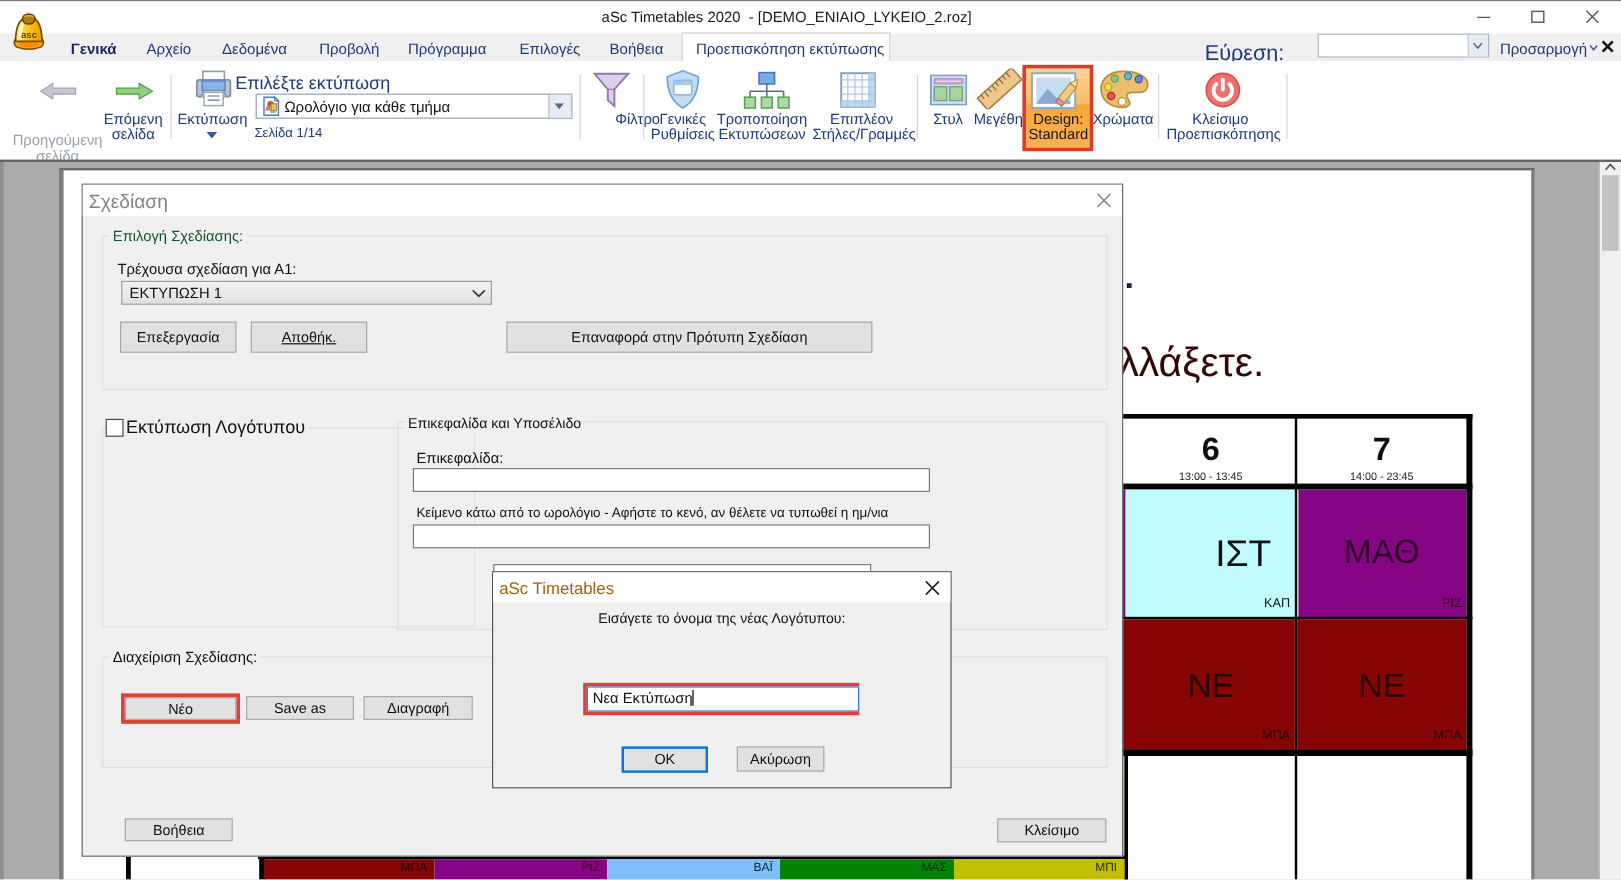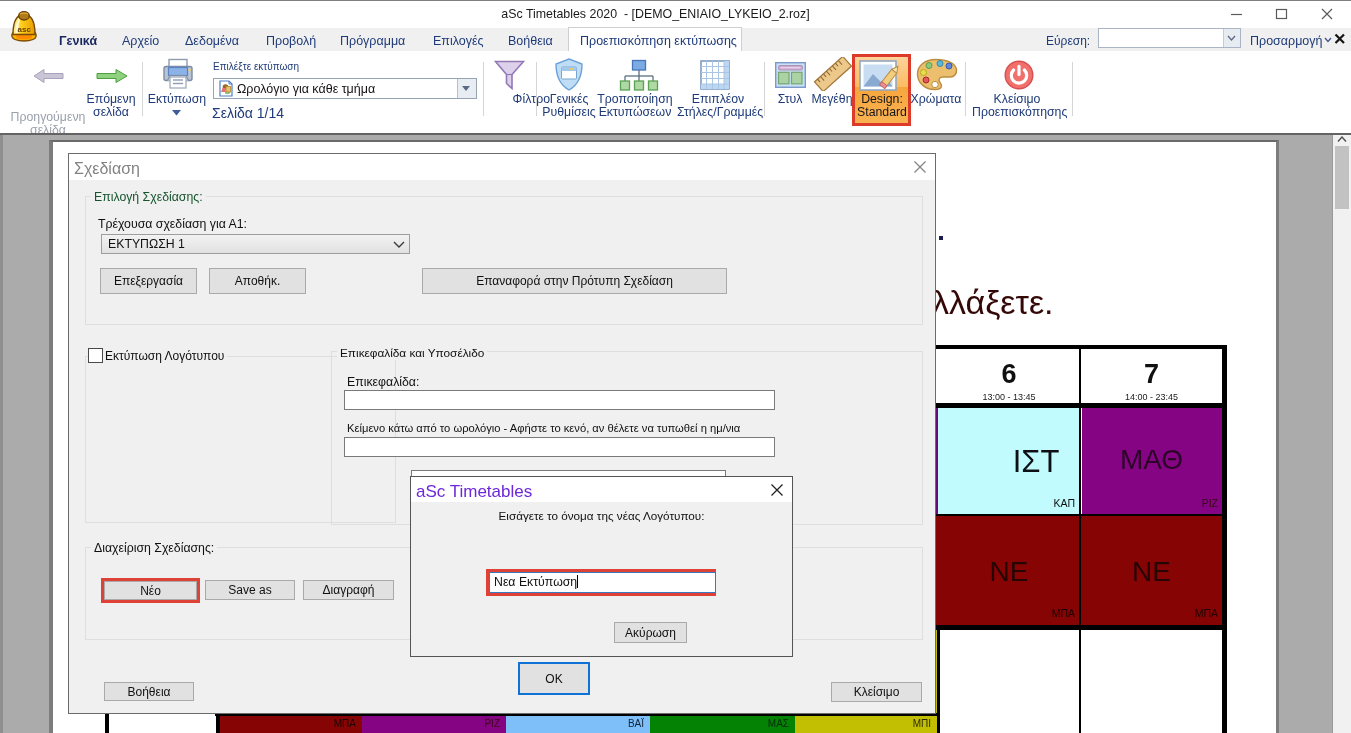--- a/index.html
+++ b/index.html
@@ -21,21 +21,21 @@
 <div class="abs" style="left:0;top:28px;width:1351px;height:23px;background:#f0f0f0;"></div>
 <div class="abs" style="left:568px;top:27px;width:174px;height:24px;background:#ffffff;border:1px solid #cfcfcf;border-bottom:none;box-sizing:border-box;"></div>
 <div class="abs nv" style="left:59px;top:34px;font-size:12.5px;font-weight:bold;color:#17265e;">Γενικά</div>
 <div class="abs nv" style="left:122px;top:34px;font-size:12.5px;">Αρχείο</div>
 <div class="abs nv" style="left:185px;top:34px;font-size:12.5px;">Δεδομένα</div>
 <div class="abs nv" style="left:266px;top:34px;font-size:12.5px;">Προβολή</div>
 <div class="abs nv" style="left:340px;top:34px;font-size:12.5px;">Πρόγραμμα</div>
 <div class="abs nv" style="left:433px;top:34px;font-size:12.5px;">Επιλογές</div>
 <div class="abs nv" style="left:508px;top:34px;font-size:12.5px;">Βοήθεια</div>
 <div class="abs nv" style="left:580px;top:34px;font-size:12.5px;">Προεπισκόπηση εκτύπωσης</div>
-<div class="abs nv" style="left:1046px;top:34px;font-size:12px;">Εύρεση:</div>
+<div class="abs nv" style="left:1004px;top:34px;font-size:18px;">Εύρεση:</div>
 <div class="abs" style="left:1098px;top:28px;width:143px;height:20px;background:#ffffff;border:1px solid #a9b4c4;box-sizing:border-box;"></div>
 <div class="abs" style="left:1223px;top:29px;width:17px;height:18px;background:#e7ebf2;border-left:1px solid #c2cbd8;box-sizing:border-box;"></div>
 <svg class="abs" style="left:1227px;top:35px;" width="9" height="6">
     <path d="M1,1 L4.5,5 L8,1" fill="none" stroke="#5a6a80" stroke-width="1.3"></path>
   </svg>
 <div class="abs nv" style="left:1250px;top:34px;font-size:12.5px;">Προσαρμογή</div>
 <svg class="abs" style="left:1324px;top:37px;" width="9" height="6">
     <path d="M1,1 L4,4.5 L7,1" fill="none" stroke="#44548a" stroke-width="1.3"></path>
   </svg>
 <svg class="abs" style="left:1334px;top:33px;" width="12" height="12">
@@ -80,37 +80,37 @@
     <circle cx="27.5" cy="12" r="1.2" fill="#f5d04a"></circle>
     <path d="M5.5,22.5 L8,17.5 L24,17.5 L26.5,22.5" fill="#dde4ec" stroke="#7d8da3" stroke-width="1.2"></path>
     <rect x="8" y="19" width="16" height="11" fill="#ffffff" stroke="#9aa7b8" stroke-width="1.2"></rect>
     <line x1="11" y1="22" x2="21" y2="22" stroke="#8f9cb0" stroke-width="1.4"></line>
     <line x1="11" y1="25.5" x2="21" y2="25.5" stroke="#8f9cb0" stroke-width="1.4"></line>
   </svg>
   <div class="lbl abs" style="left:137px;top:93px;width:80px;">Εκτύπωση</div>
   <svg class="abs" style="left:172px;top:110px;" width="10" height="6">
       <path d="M0,0 L9,0 L4.5,5.5 Z" fill="#3c5d99"></path>
     </svg>
-  <div class="abs nv" style="left:213px;top:61px;font-size:10px;">Επιλέξτε εκτύπωση</div>
+  <div class="abs nv" style="left:196px;top:61px;font-size:15px;">Επιλέξτε εκτύπωση</div>
 
   <div class="abs" style="left:213px;top:78px;width:264px;height:21px;background:#ffffff;border:1px solid #96a4b4;box-sizing:border-box;"></div>
   <svg class="abs" style="left:218px;top:80px;" width="17" height="17" viewBox="0 0 17 17">
     <path d="M2,1 L11,1 L14,4 L14,16 L2,16 Z" fill="#ffffff" stroke="#4a80c8" stroke-width="1.2"></path>
     <path d="M11,1 L11,4 L14,4 Z" fill="#cfe0f4" stroke="#4a80c8" stroke-width="1"></path>
     <circle cx="7.5" cy="7" r="2.8" fill="#9a6428"></circle>
     <path d="M4.5,8 C3.5,10.5 3,12 3,12 L9,12 C9,10 8.5,8.5 8,8 Z" fill="#e87070"></path>
     <path d="M7,9.5 L12,9.5 L12,13.5 C10,14.5 8,14.5 7,13.5 Z" fill="#8cc87a"></path>
     <rect x="8" y="6.5" width="4.5" height="5.5" fill="#e8c06a" stroke="#b08438" stroke-width="0.8"></rect>
   </svg>
   <div class="abs" style="left:237px;top:82px;font-size:12.5px;color:#171212;">Ωρολόγιο για κάθε τμήμα</div>
   <div class="abs" style="left:457px;top:79px;width:19px;height:19px;background:#e8ecf3;border-left:1px solid #b5c0cc;box-sizing:border-box;"></div>
   <svg class="abs" style="left:462px;top:86px;" width="9" height="6">
       <path d="M0,0 L8,0 L4,5 Z" fill="#5a6a85"></path>
     </svg>
-  <div class="abs nv" style="left:212px;top:105px;font-size:14px;">Σελίδα 1/14</div>
+  <div class="abs nv" style="left:212px;top:105px;font-size:11px;">Σελίδα 1/14</div>
   <div class="abs" style="left:483px;top:62px;width:1px;height:54px;background:#d5d5d5;"></div>
 
   <svg class="abs" style="left:494px;top:60px;" width="31" height="31" viewBox="0 0 31 31">
     <path d="M1.5,1.5 L29.5,1.5 L18,14.5 L18,28.5 L12.5,23.5 L12.5,14.5 Z" fill="#ddd0ea" stroke="#9279b4" stroke-width="1.6"></path>
     <line x1="12.5" y1="14.5" x2="18" y2="14.5" stroke="#9279b4" stroke-width="1.2"></line>
   </svg>
   <div class="lbl abs" style="left:470px;top:93px;width:80px;text-align:right;">Φίλτρο</div>
   <div class="abs" style="left:536px;top:62px;width:1px;height:54px;background:#d5d5d5;"></div>
 
   <svg class="abs" style="left:555px;top:58px;" width="28" height="33" viewBox="0 0 28 33">
@@ -288,25 +288,25 @@
 
   <div class="abs" style="left:85px;top:196px;width:838px;height:129px;border:1px solid #dedede;box-sizing:border-box;"></div>
   <div class="abs" style="left:91px;top:190px;font-size:12.3px;color:#14532d;background:#f0f0f0;padding:0 3px;">Επιλογή Σχεδίασης:</div>
   <div class="abs" style="left:98px;top:217px;font-size:12.3px;color:#101010;">Τρέχουσα σχεδίαση για Α1:</div>
   <div class="abs" style="left:101px;top:234px;width:309px;height:20px;background:linear-gradient(#f2f2f2,#e1e1e1);border:1px solid #9d9d9d;box-sizing:border-box;"></div>
   <div class="abs" style="left:108px;top:237px;font-size:12.3px;color:#101010;">ΕΚΤΥΠΩΣΗ 1</div>
   <svg class="abs" style="left:393px;top:241px;" width="12" height="7">
       <path d="M1,1 L6,6 L11,1" fill="none" stroke="#3a3a3a" stroke-width="1.4"></path>
     </svg>
   <div class="abs btn" style="left:100px;top:268px;width:97px;height:26px;text-align:center;">Επεξεργασία</div>
-  <div class="abs btn" style="left:209px;top:268px;width:97px;height:26px;">Αποθήκ.</div>
+  <div class="abs btn" style="left:209px;top:268px;width:97px;height:26px;text-decoration:underline;">Αποθήκ.</div>
   <div class="abs btn" style="left:422px;top:268px;width:305px;height:26px;">Επαναφορά στην Πρότυπη Σχεδίαση</div>
 
   <div class="abs" style="left:85px;top:356px;width:311px;height:167px;border:1px solid #dedede;box-sizing:border-box;"></div>
-  <div class="abs" style="left:88px;top:348px;background:#f0f0f0;padding:0 3px 0 0;font-size:12px;color:#101010;">
+  <div class="abs" style="left:88px;top:348px;background:#f0f0f0;padding:0 3px 0 0;font-size:15px;color:#101010;">
     <span style="display:inline-block;width:13px;height:13px;background:#ffffff;border:1px solid #494949;vertical-align:-3px;margin-right:2px;"></span>Εκτύπωση Λογότυπου</div>
 
   <div class="abs" style="left:331px;top:351px;width:592px;height:174px;border:1px solid #dedede;box-sizing:border-box;"></div>
   <div class="abs" style="left:337px;top:346px;font-size:11.8px;color:#101010;background:#f0f0f0;padding:0 3px;">Επικεφαλίδα και Υποσέλιδο</div>
   <div class="abs" style="left:347px;top:375px;font-size:12.3px;color:#101010;">Επικεφαλίδα:</div>
   <div class="abs" style="left:344px;top:390px;width:431px;height:20px;background:#ffffff;border:1px solid #7a7a7a;box-sizing:border-box;"></div>
   <div class="abs" style="left:347px;top:422px;font-size:11.2px;color:#101010;">Κείμενο κάτω από το ωρολόγιο - Αφήστε το κενό, αν θέλετε να τυπωθεί η ημ/νια</div>
   <div class="abs" style="left:344px;top:437px;width:431px;height:20px;background:#ffffff;border:1px solid #7a7a7a;box-sizing:border-box;"></div>
   <div class="abs" style="left:411px;top:470px;width:315px;height:25px;background:#ffffff;border:1px solid #7a7a7a;box-sizing:border-box;"></div>
 
@@ -316,23 +316,23 @@
   <div class="abs btn" style="left:104px;top:581px;width:93px;height:19px;">Νέο</div>
   <div class="abs btn" style="left:205px;top:580px;width:90px;height:20px;">Save as</div>
   <div class="abs btn" style="left:303px;top:580px;width:91px;height:20px;">Διαγραφή</div>
   <div class="abs btn" style="left:104px;top:682px;width:90px;height:19px;">Βοήθεια</div>
   <div class="abs btn" style="left:831px;top:682px;width:91px;height:20px;">Κλείσιμο</div>
 </div>
 <div id="modal">
 
   <div class="abs" style="left:410px;top:476px;width:383px;height:181px;background:#f0f0f0;border:1px solid #555555;box-sizing:border-box;"></div>
   <div class="abs" style="left:411px;top:477px;width:381px;height:25px;background:#ffffff;"></div>
-  <div class="abs" style="left:416px;top:482px;font-size:17px;color:#6d28d9;">aSc Timetables</div>
+  <div class="abs" style="left:416px;top:482px;font-size:14px;color:#a16207;">aSc Timetables</div>
   <svg class="abs" style="left:770px;top:483px;" width="14" height="14">
       <path d="M1.5,1.5 L12.5,12.5 M12.5,1.5 L1.5,12.5" stroke="#222222" stroke-width="1.3"></path>
     </svg>
   <div class="abs" style="left:411px;top:509px;width:381px;text-align:center;font-size:11.7px;color:#101010;">Εισάγετε το όνομα της νέας Λογότυπου:</div>
   <div class="abs" style="left:486px;top:569px;width:230px;height:27px;background:#de4236;"></div>
   <div class="abs" style="left:489px;top:572px;width:227px;height:21px;background:#ffffff;border:1.5px solid #3c78c0;box-sizing:border-box;"></div>
   <div class="abs" style="left:494px;top:575px;font-size:12.3px;color:#101010;">Νεα Εκτύπωση<span style="display:inline-block;width:1px;height:13px;background:#000;vertical-align:-2px;"></span></div>
-  <div class="abs btn" style="left:518px;top:622px;width:72px;height:33px;border:2px solid #0f72d7;margin-top:40px;">OK</div>
+  <div class="abs btn" style="left:518px;top:622px;width:72px;height:22px;border:2px solid #0f72d7;">OK</div>
   <div class="abs btn" style="left:614px;top:622px;width:73px;height:21px;">Ακύρωση</div>
 </div>
 
 </body></html>

